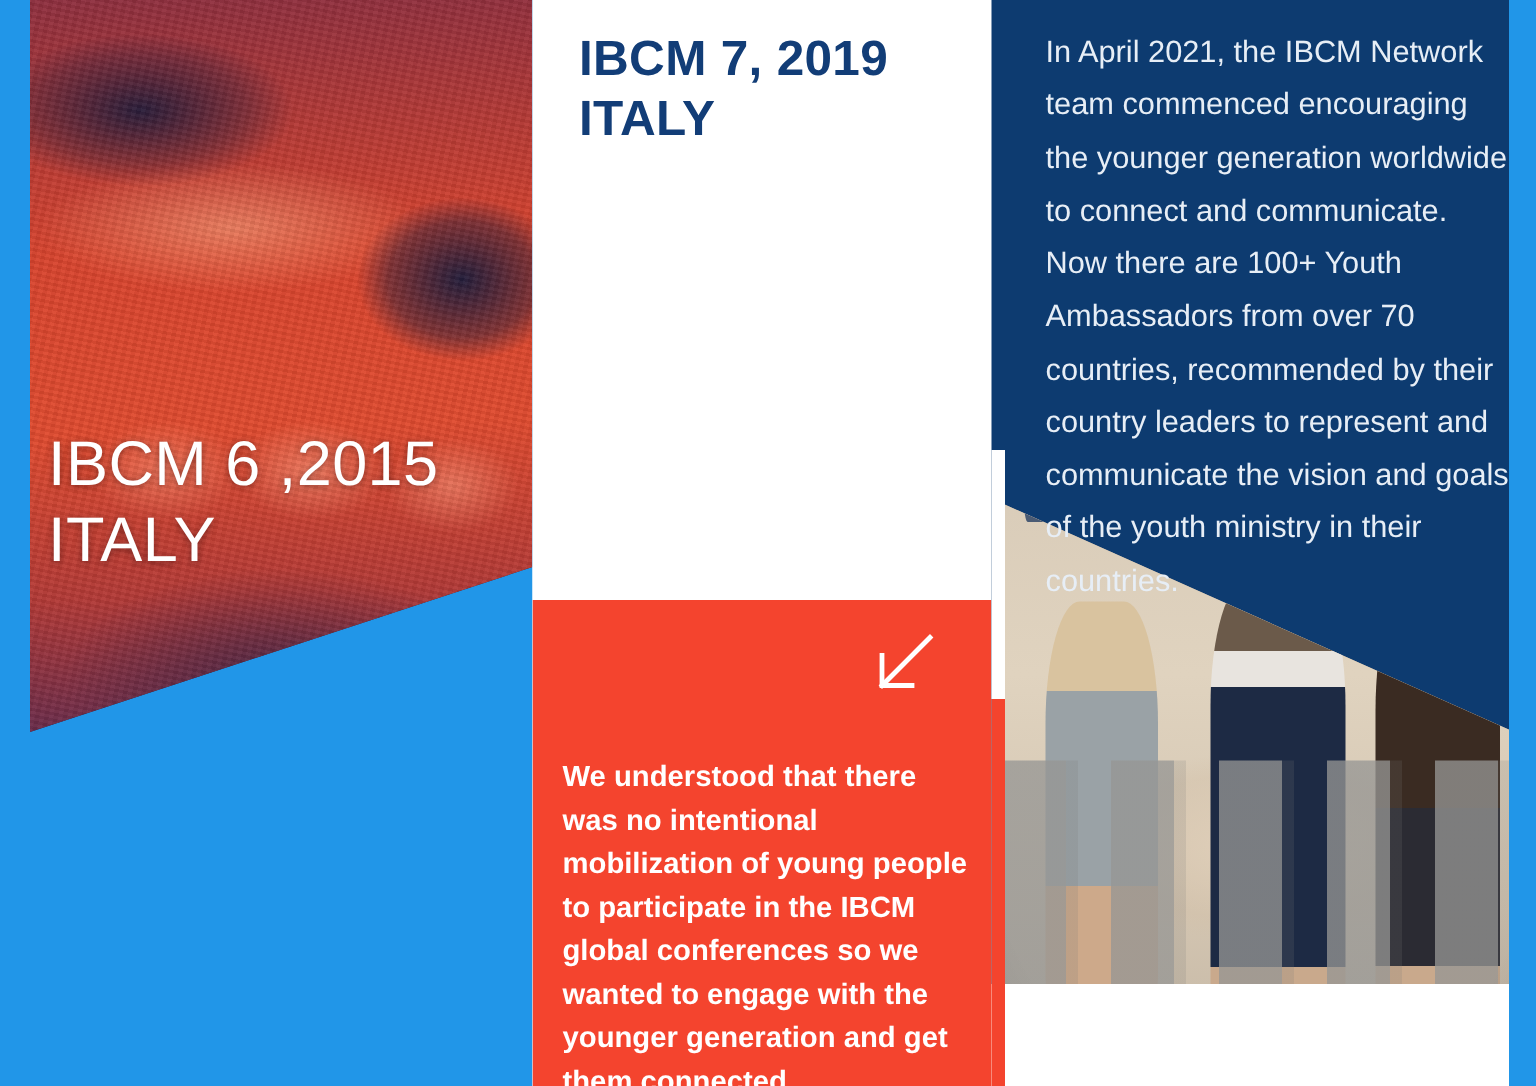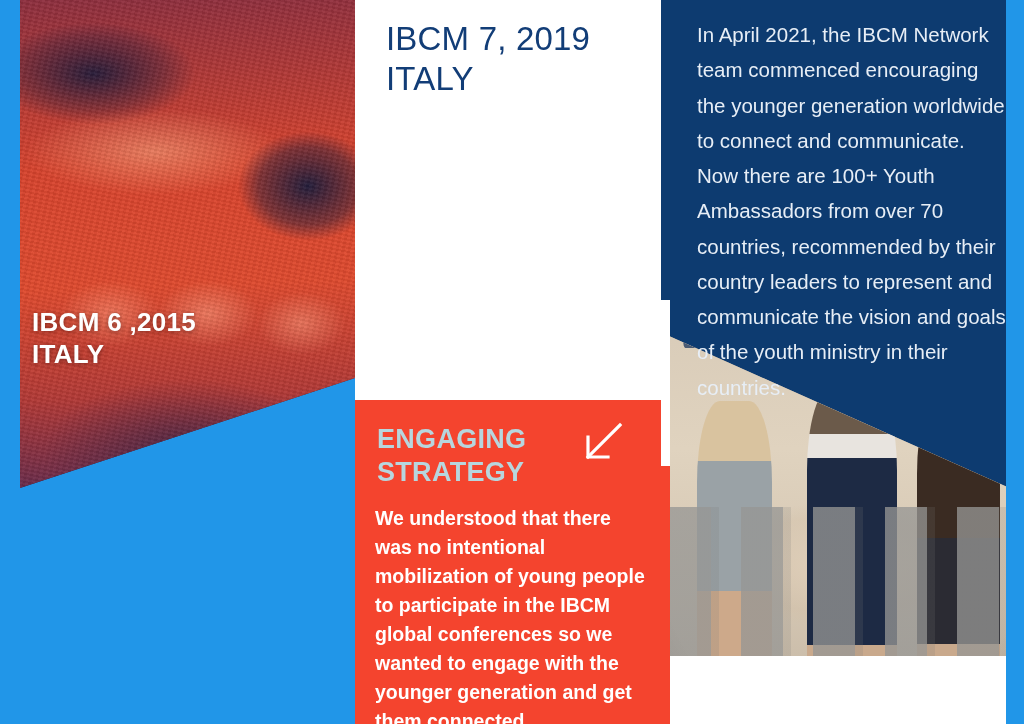--- a/index.html
+++ b/index.html
@@ -56,27 +56,26 @@
     background-image:
       repeating-linear-gradient(12deg, rgba(0,0,0,0.07) 0 2px, rgba(255,255,255,0.04) 2px 4px),
       repeating-linear-gradient(-78deg, rgba(0,0,0,0.05) 0 3px, rgba(255,255,255,0.03) 3px 6px);
     opacity: .7;
   }
   .left-photo-caption {
     position: absolute;
     left: 32px;
     top: 283px;
     color: #ffffff;
-    font-size: 26px;
-    font-weight: 700;
+    font-size: 42px;
+    font-weight: 400;
     line-height: 1.22;
     letter-spacing: .3px;
     text-shadow: 0 1px 5px rgba(40,10,10,.45);
     white-space: pre-line;
-    margin-top: 24px;
   }
   .left-body {
     position: absolute;
     left: 26px;
     top: 487px;
     width: 306px;
     color: #17356b;
     font-size: 23.5px;
     line-height: 1.62;
     font-weight: 400;
@@ -92,21 +91,21 @@
     background: #ffffff;
     overflow: hidden;
   }
   .mid-title {
     position: absolute;
     left: 31px;
     top: 19px;
     width: 265px;
     color: #123D77;
     font-size: 33px;
-    font-weight: 400;
+    font-weight: 700;
     line-height: 1.22;
     letter-spacing: .2px;
     white-space: pre-line;
   }
   .mid-body {
     position: absolute;
     left: 31px;
     top: 133px;
     width: 262px;
     color: #2a435e;
@@ -269,22 +268,20 @@
   </div>
 
   <div class="col-mid">
 
     <div class="mid-title">IBCM 7, 2019
 ITALY</div>
 
 
     <div class="mid-red">
 
-      <div class="eng-title">ENGAGING
-STRATEGY</div>
 
       <span class="arrow-icon">
         <svg viewBox="0 0 46 46" width="46" height="46" aria-hidden="true">
           <g stroke="#ffffff" stroke-width="3.2" fill="none" stroke-linecap="square" stroke-linejoin="miter">
             <line x1="40" y1="5" x2="8" y2="37"></line>
             <polyline points="8,17 8,37 28,37"></polyline>
           </g>
         </svg>
       </span>
 

